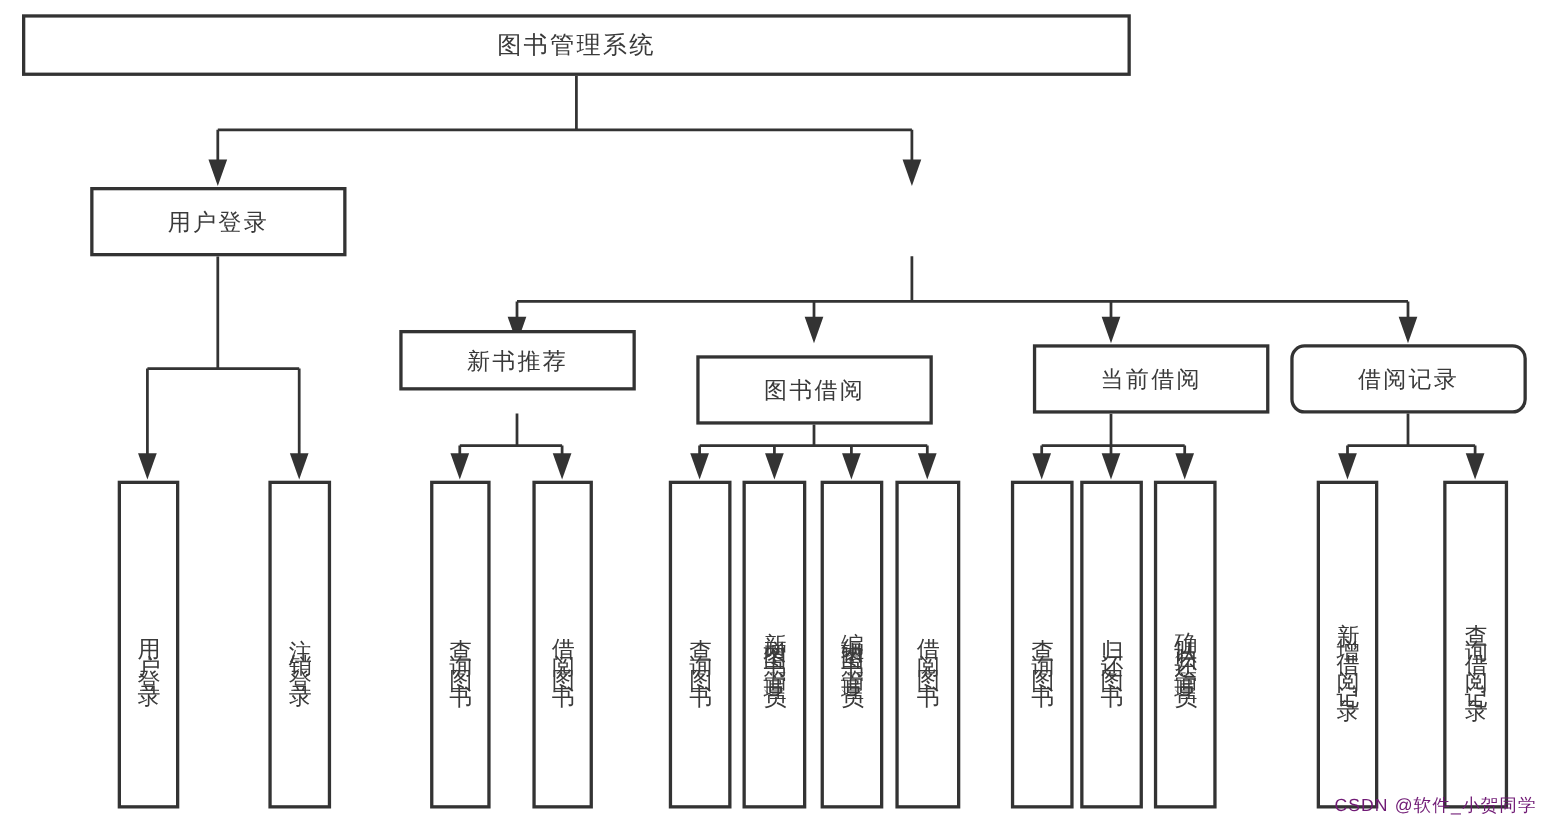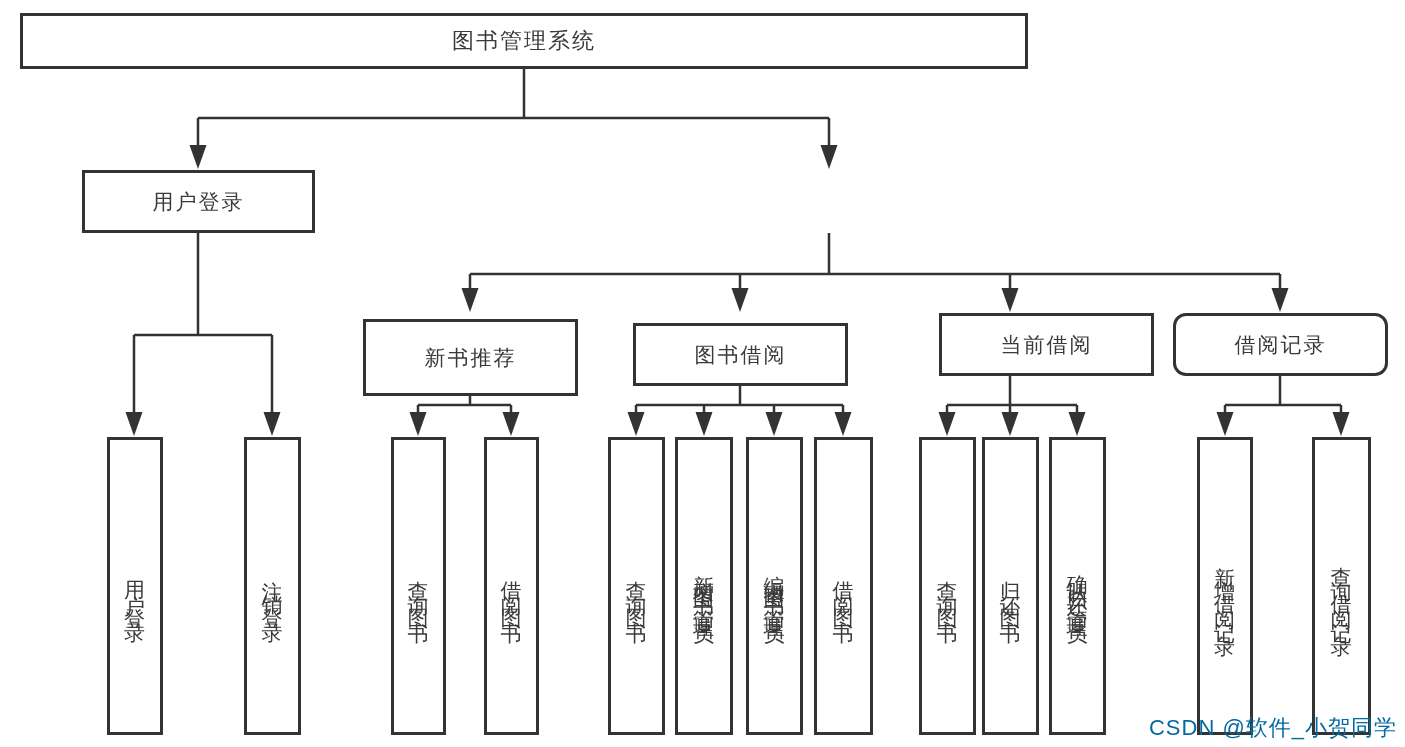--- a/index.html
+++ b/index.html
@@ -45,22 +45,22 @@
     color: #3a3a3a;
     letter-spacing: 14px;
     line-height: 1;
     padding-top: 12px;
   }
   .v-label.tight { letter-spacing: 7px; padding-top: 6px; }
   .watermark {
     position: absolute;
     right: 8px;
     bottom: 4px;
-    font-size: 22px;
-    color: #0369a1;
+    font-size: 16px;
+    color: #701a75;
     z-index: 5;
     letter-spacing: 1px;
     white-space: nowrap;
   }
 </style>
 </head>
 <body>
 
 <div class="stage">
 
@@ -96,21 +96,21 @@
   </svg>
 
   <div class="node" style="left:20px; top:13px; width:1008px; height:56px;">
     <span class="node-label root-label">图书管理系统</span>
   </div>
 
   <div class="node" style="left:82px; top:170px; width:233px; height:63px;">
     <span class="node-label">用户登录</span>
   </div>
 
-  <div class="node" style="left:363px; top:319px; width:215px; height:77px;">
+  <div class="node" style="left:363px; top:300px; width:215px; height:55px;">
     <span class="node-label">新书推荐</span>
   </div>
   <div class="node" style="left:633px; top:323px; width:215px; height:63px;">
     <span class="node-label">图书借阅</span>
   </div>
   <div class="node" style="left:939px; top:313px; width:215px; height:63px;">
     <span class="node-label">当前借阅</span>
   </div>
   <div class="node" style="left:1173px; top:313px; width:215px; height:63px;border-radius:13px;">
     <span class="node-label">借阅记录</span>

